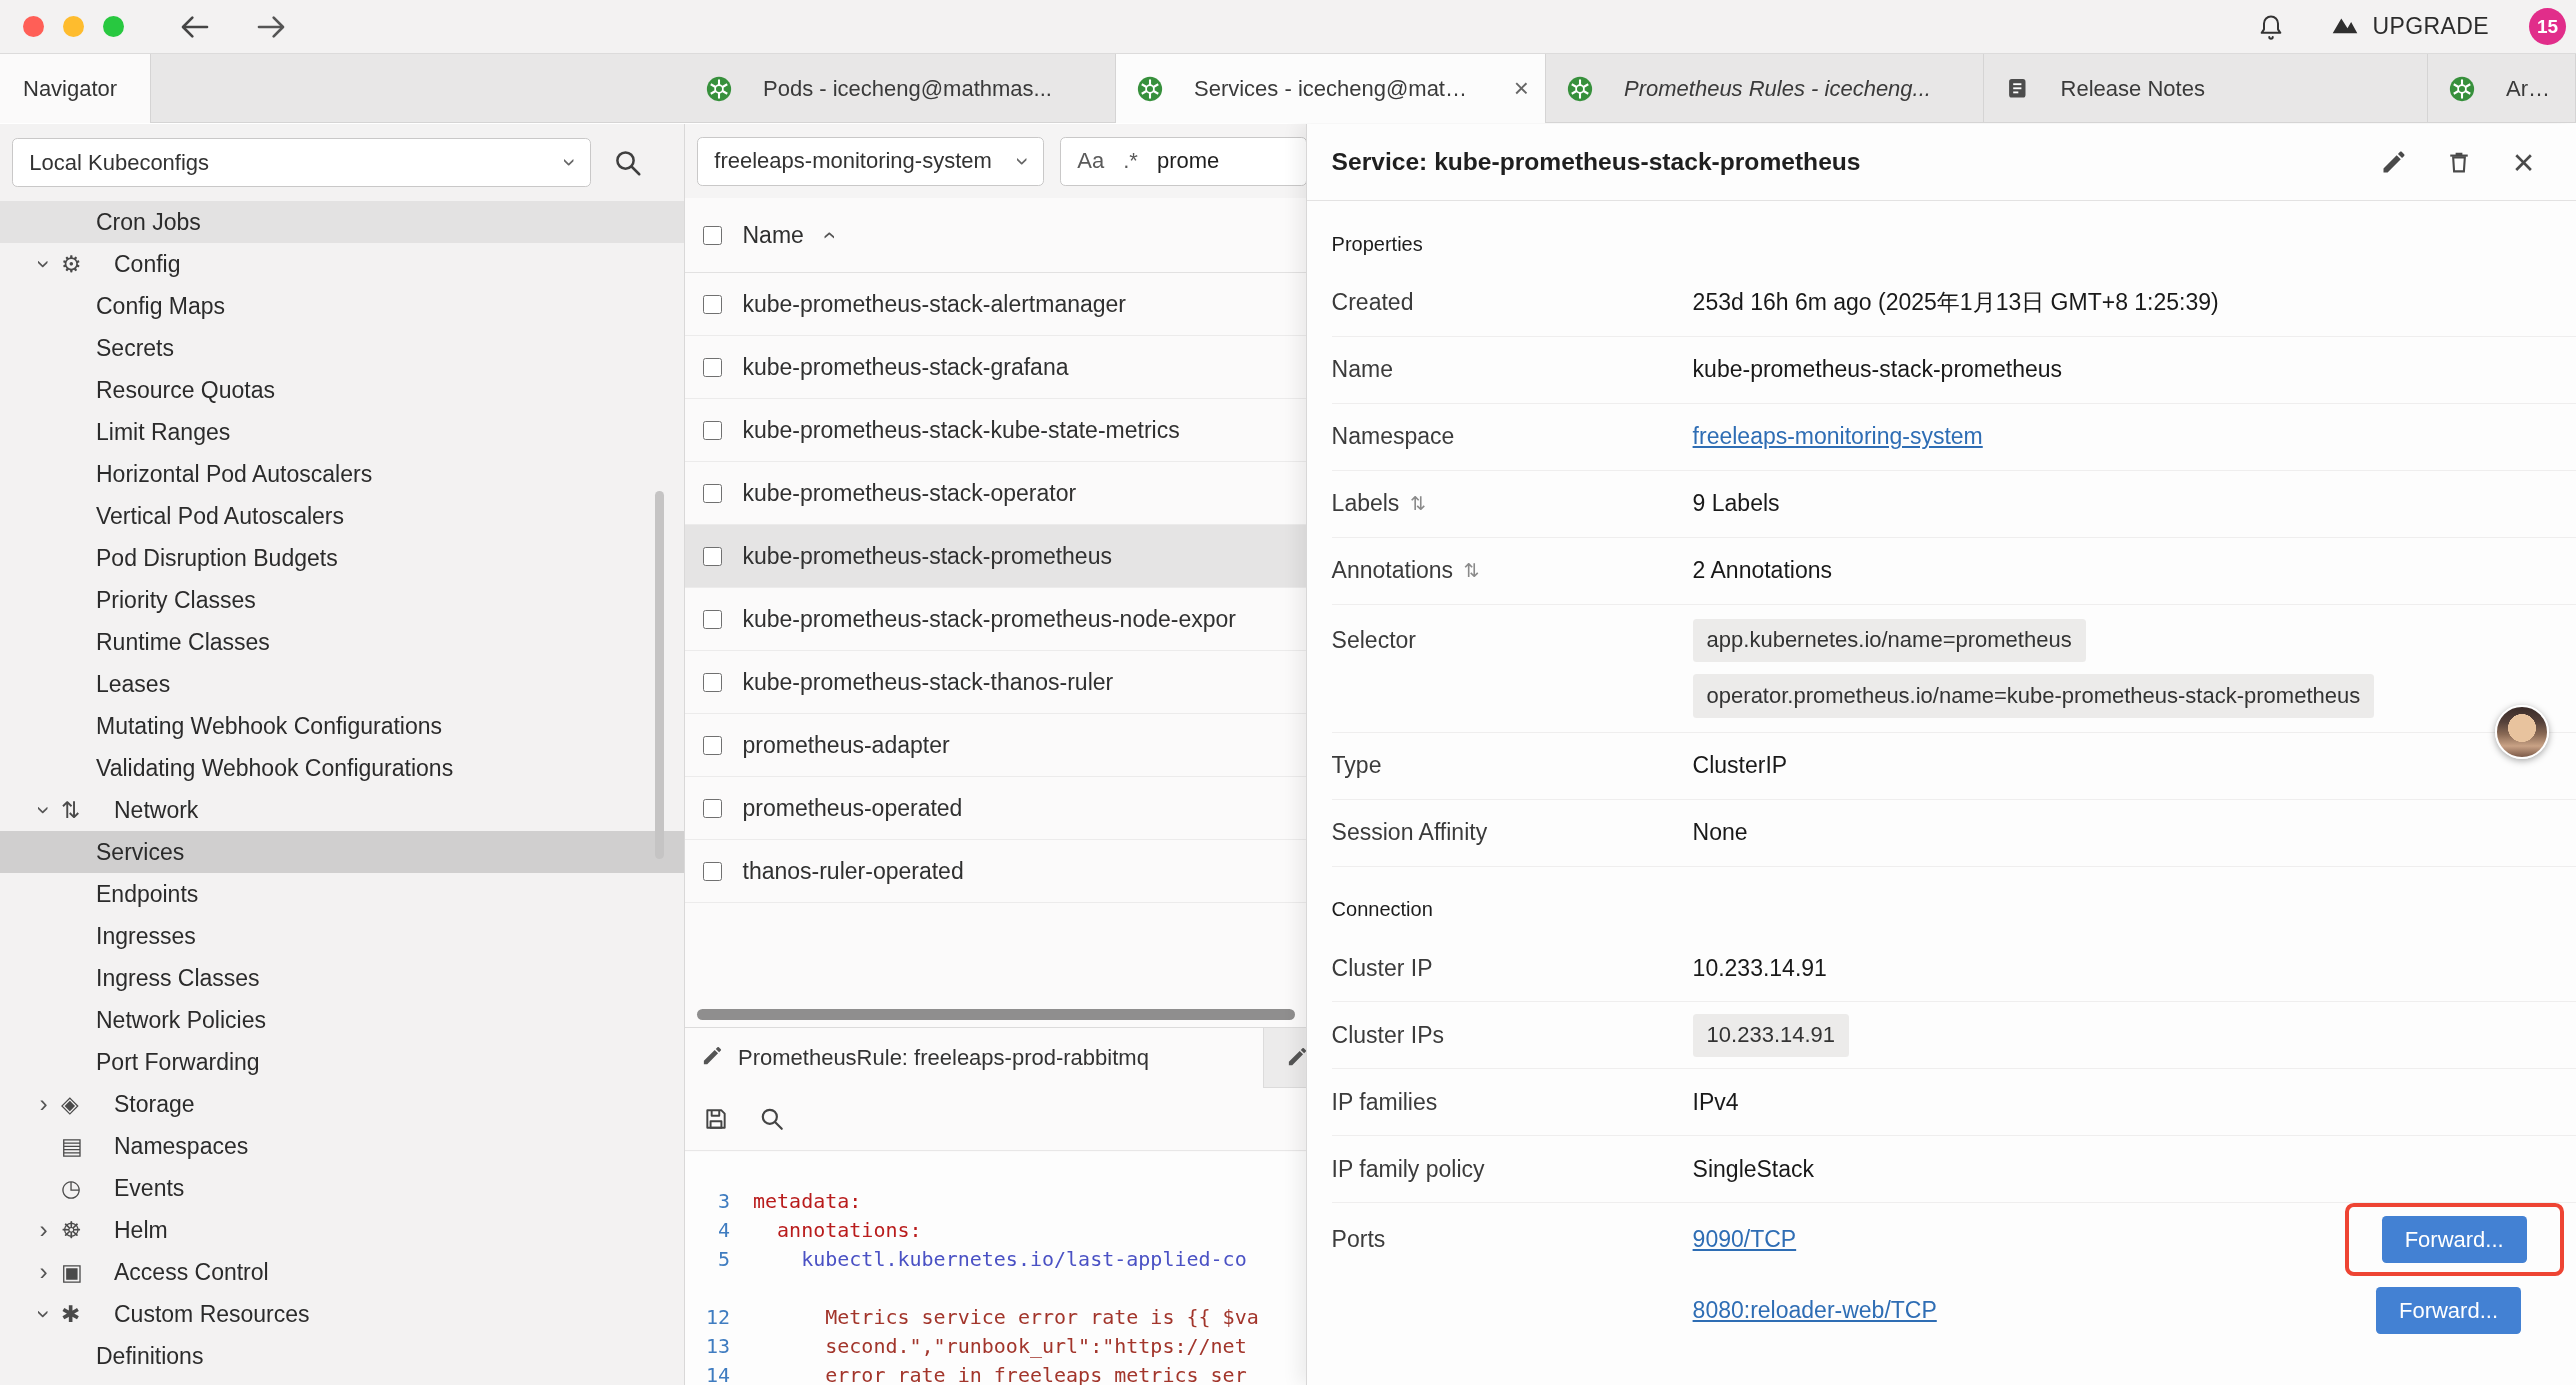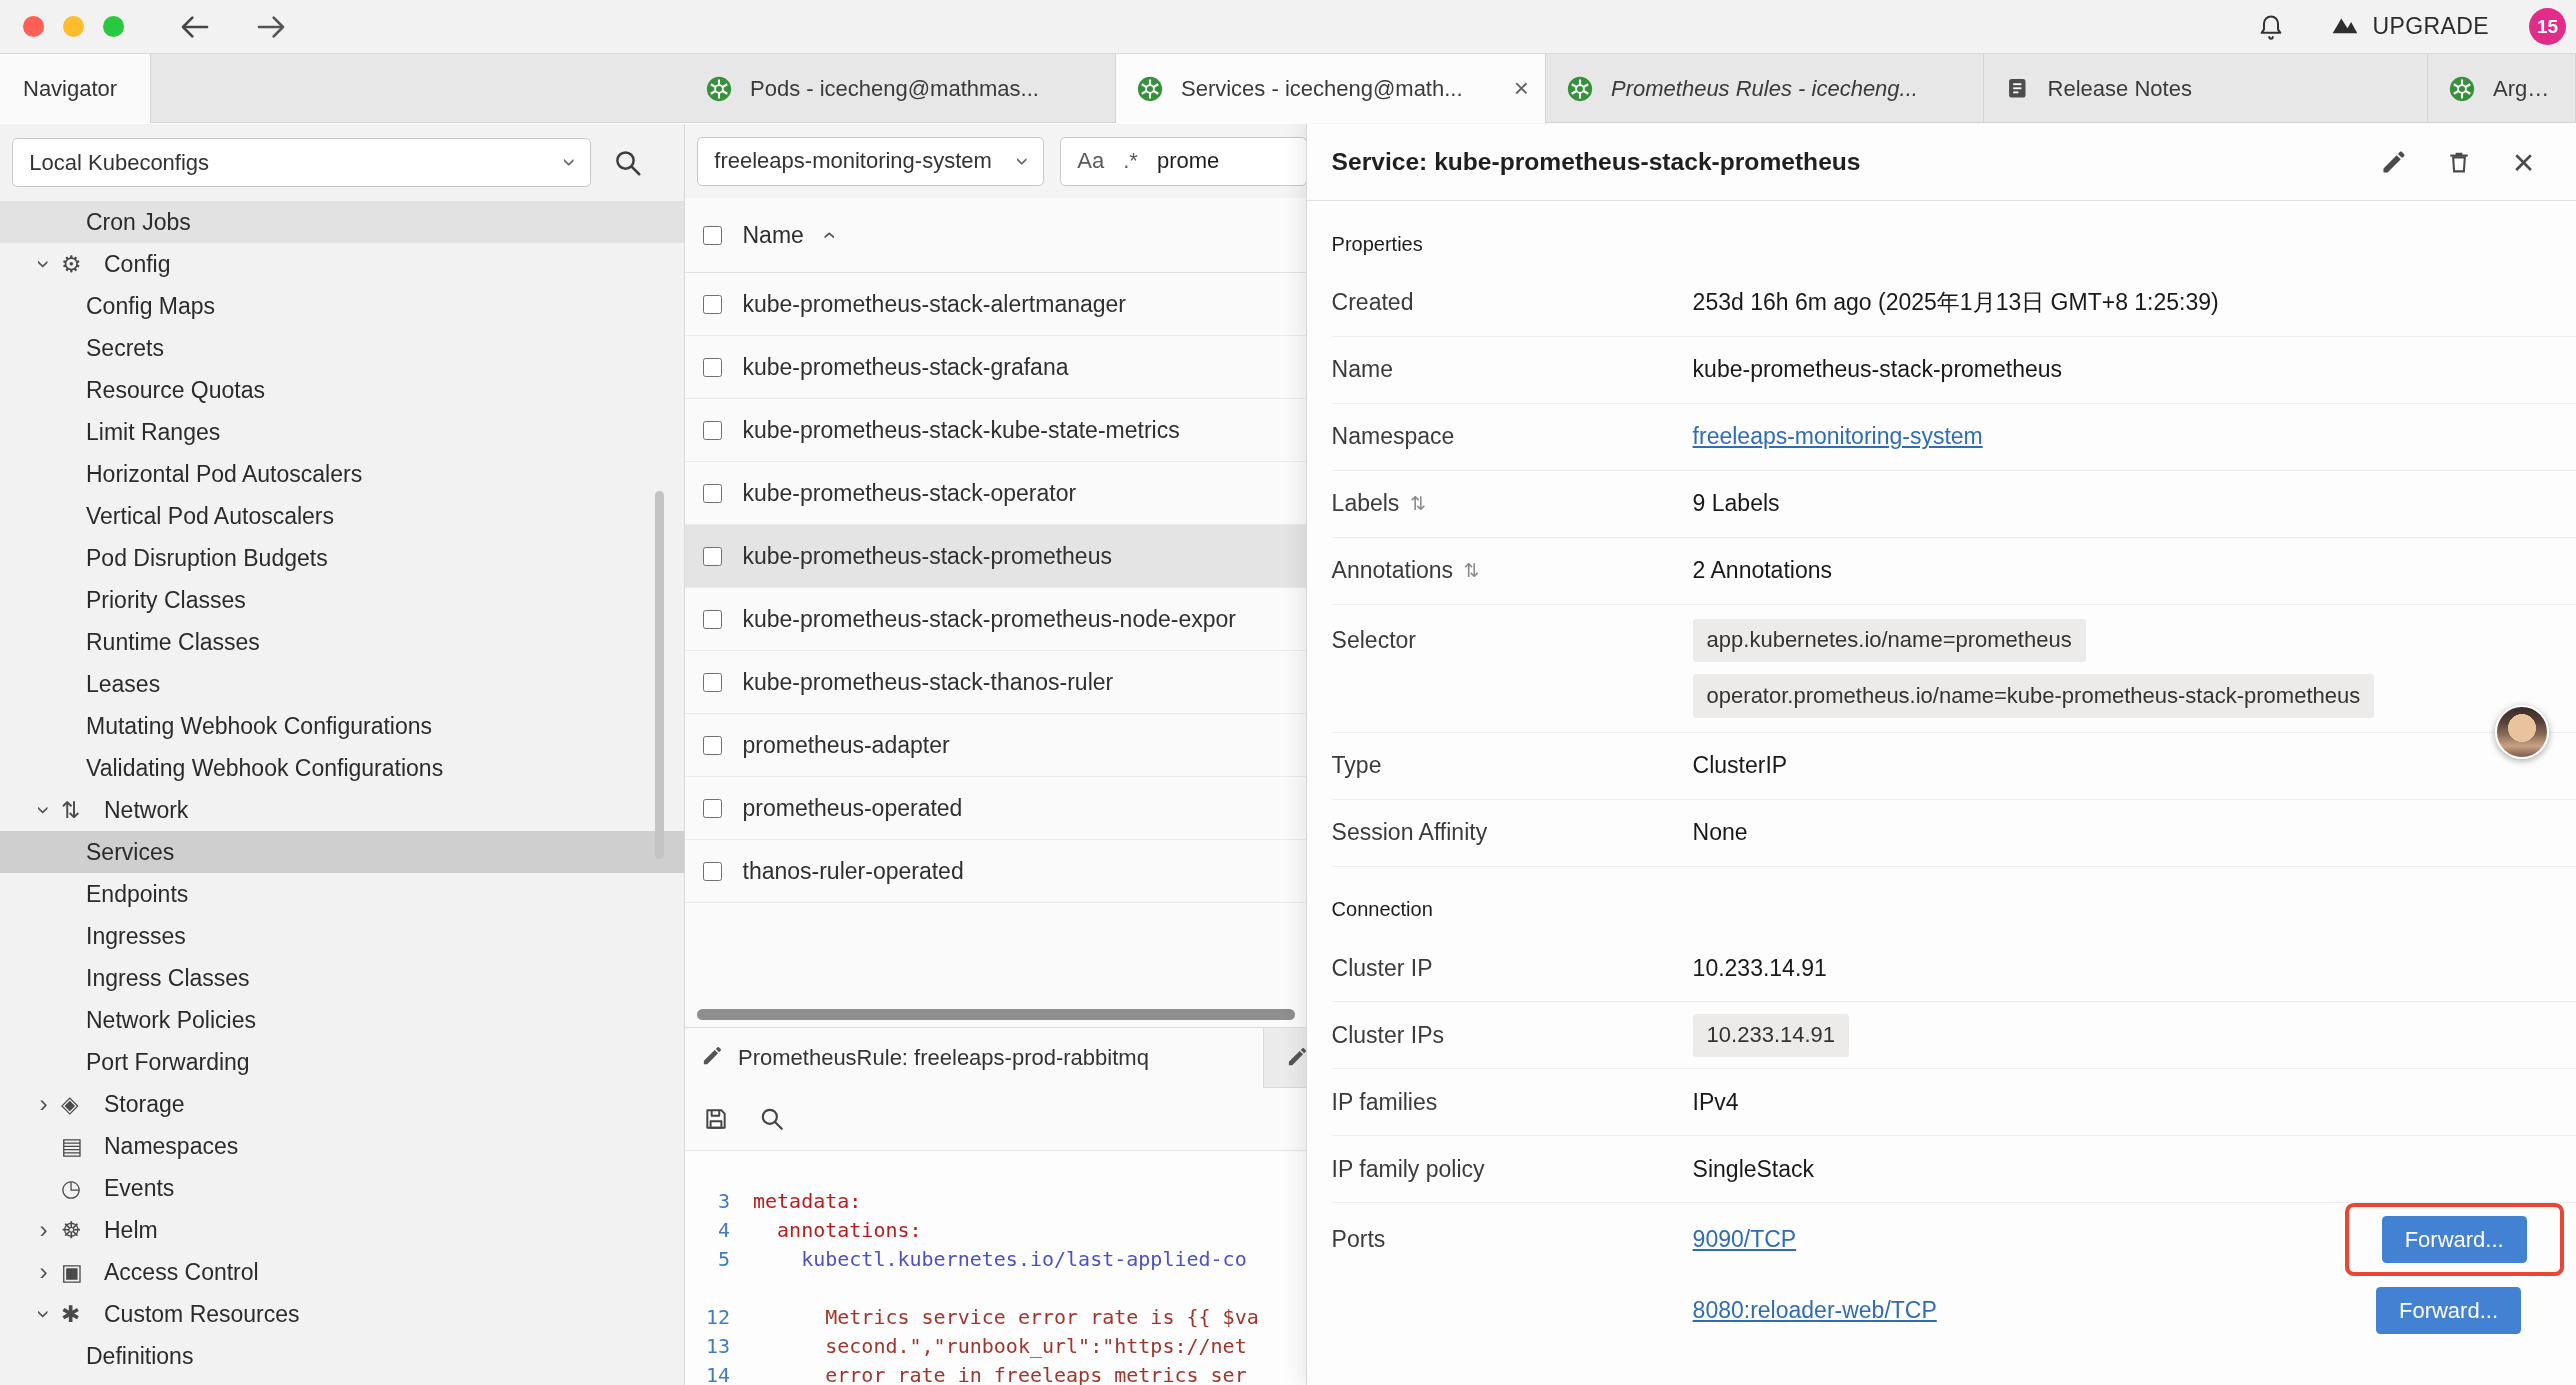--- a/index.html
+++ b/index.html
@@ -13,42 +13,42 @@
   .light.red{background:#ff5f57}.light.yellow{background:#febc2e}.light.green{background:#28c840}
   .nav-arrows{display:flex;gap:37px;margin-left:51px;align-items:center}
   .topbar-right{margin-left:auto;display:flex;align-items:center;gap:40px;margin-right:10px}
   .upgrade{display:flex;align-items:center;gap:12.3px;font-size:23px;color:#2c2c2c;letter-spacing:0.4px}
   .notif-badge{width:37px;height:37px;border-radius:50%;background:#e12d8a;color:#fff;font-size:19px;font-weight:bold;display:flex;align-items:center;justify-content:center}
 
   
   #tab-band{position:absolute;left:0;top:54px;width:2576px;height:69px;background:#e8e7e7;border-bottom:0.9px solid #d5d4d4;z-index:9}
   .nav-tab{position:absolute;left:0;top:0;width:151px;height:69px;background:#fbfafa;border-right:0.9px solid #d5d4d4;display:flex;align-items:center;padding-left:23px;font-size:22px;color:#333}
   .tabs{position:absolute;left:685px;top:0;right:0;height:69px;display:flex}
-  .tab{height:69px;display:flex;align-items:center;gap:18px;padding:0 16px 0 21px;border-right:0.9px solid #d5d4d4;font-size:22px;color:#3a3a3a;overflow:hidden;white-space:nowrap}
+  .tab{height:69px;display:flex;align-items:center;gap:31px;padding:0 16px 0 21px;border-right:0.9px solid #d5d4d4;font-size:22px;color:#3a3a3a;overflow:hidden;white-space:nowrap}
   .tab .label{overflow:hidden;text-overflow:ellipsis}
   .tab.active{background:#fcfcfc}
   .tab.italic .label{font-style:italic}
   .tab .close{margin-left:auto;font-size:26px;color:#666;padding-left:10.5px}
   .t0{width:431px}.t1{width:430px}.t2{width:438px}.t3{width:444px}.t4{flex:1}
   .tab-icon{display:flex;flex:0 0 auto}
 
   
   #left-panel{position:absolute;left:0;top:124px;width:685px;bottom:0;background:#f3f2f2;border-right:0.9px solid #d9d8d8}
   .kubeconfig-row{display:flex;align-items:center;padding:14px 12.3px 0 12.3px;gap:17.5px}
   .select{height:49px;background:#fff;border:0.9px solid #c9c8c8;border-radius:5.3px;display:flex;align-items:center;padding:0 16px;font-size:22px;color:#333}
   .kubeconfig-select{flex:0 0 579px;width:579px;justify-content:space-between}
   .chev{display:inline-block;transform:rotate(90deg);font-size:24.6px;color:#666;line-height:1}
   #tree{margin-top:14px;position:relative}
   .tree-item{height:42px;display:flex;align-items:center;font-size:23px;color:#2b2b2b;padding-left:26px;white-space:nowrap;overflow:hidden}
   .tree-item .expander{display:inline-block;width:35px;text-align:center;font-size:24.6px;color:#555;flex:0 0 auto}
   .expander.expanded{transform:rotate(90deg)}
   .expander.collapsed{transform:none}
   .expander.none{visibility:hidden}
   .tree-icon{width:39px;font-size:23px;color:#4a4a4a;flex:0 0 auto}
-  .tree-label{margin-left:4px}
+  .tree-label{margin-left:14px}
   .tree-item.level2{padding-left:82px}
   .tree-item.selected{background:#d0cfcf}
   .tree-item.highlighted{background:#e3e2e2}
   .sidebar-scrollthumb{position:absolute;left:655px;top:367px;width:8.8px;height:368px;background:#c5c4c4;border-radius:4.4px}
 
   
   #services-panel{position:absolute;left:685px;top:124px;width:622px;bottom:0;background:#fbfafa}
   .filter-row{height:74px;background:#f5f4f4;display:flex;align-items:center;gap:16px;padding-left:12.3px}
   .ns-select{width:347px;flex:0 0 347px;justify-content:space-between}
   .search-field{height:49px;background:#fff;border:0.9px solid #c9c8c8;border-radius:5.3px;display:flex;align-items:center;gap:19px;padding:0 16px;font-size:22px;flex:1;overflow:hidden;white-space:nowrap}

